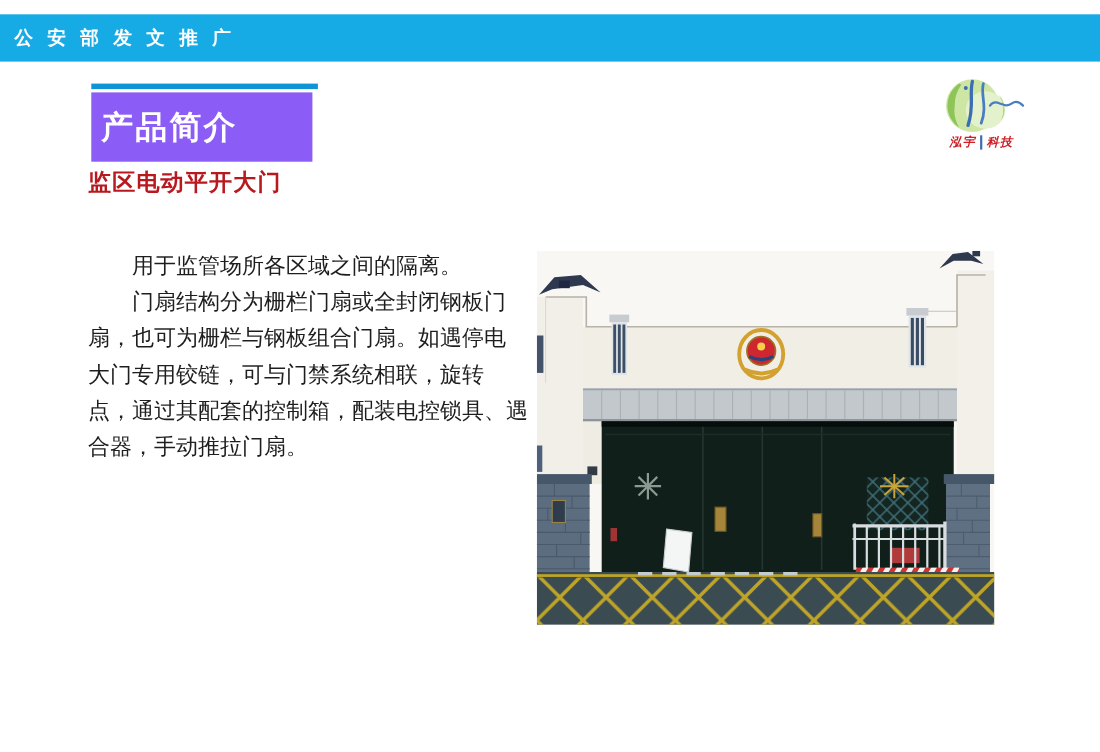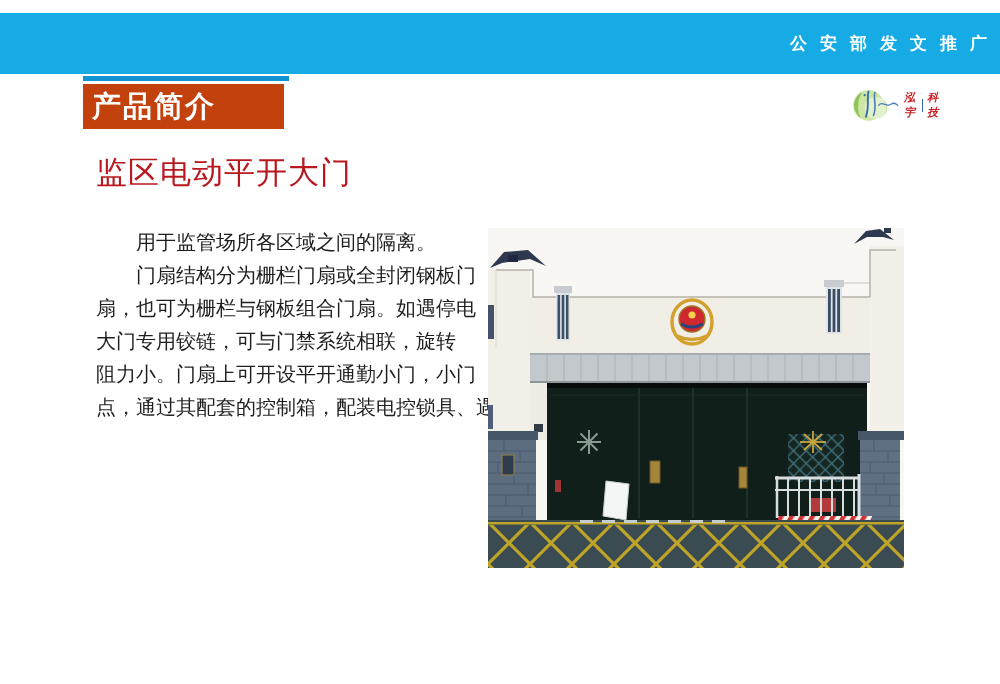--- a/index.html
+++ b/index.html
@@ -9,60 +9,60 @@
     width: 1000px;
     height: 684px;
     background: #ffffff;
     overflow: hidden;
     font-family: "Liberation Sans", sans-serif;
   }
   
   .top-banner {
     position: absolute;
     left: 0; top: 13px;
-    width: 1000px; height: 61px;
+    width: 1000px; height: 43px;
     background: #17abe5;
-    display: flex; align-items: center; justify-content: flex-end;
+    display: flex; align-items: center; justify-content: flex-start;
   }
   .top-banner .banner-text {
     color: #ffffff;
     font-family: "Liberation Serif", "DejaVu Serif", serif;
     font-weight: bold;
     font-size: 17px;
     letter-spacing: 13px;
     text-indent: 13px;
   }
   
   .title-accent {
     position: absolute;
     left: 83px; top: 76px;
     width: 206px; height: 5px;
     background: #1094d6;
   }
   .title-box {
     position: absolute;
     left: 83px; top: 84px;
-    width: 201px; height: 45px;
-    background: #c2410c;
+    width: 201px; height: 63px;
+    background: #8b5cf6;
     display: flex; align-items: center;
     padding-left: 9px;
   }
   .title-box .title-label {
     color: #ffffff;
     font-weight: bold;
     font-size: 29px;
     letter-spacing: 2px;
     font-family: "Liberation Sans", sans-serif;
   }
   
   .logo {
     position: absolute;
     left: 843px; top: 70px;
     width: 98px; height: 72px;
-    display: flex; flex-direction: row; align-items: center;
+    display: flex; flex-direction: column; align-items: center;
   }
   .logo-text-row {
     display: flex; align-items: center;
     margin-top: -2px;
   }
   .logo-name {
     color: #cc2128;
     font-family: "Liberation Serif", "DejaVu Serif", serif;
     font-style: italic;
     font-weight: bold;
@@ -70,36 +70,35 @@
     letter-spacing: 1px;
   }
   .logo-divider {
     width: 2px; height: 13px;
     background: #3a6db3;
     margin: 0 4px;
   }
   
   .section-heading {
     position: absolute;
-    left: 96px; top: 152px;
+    left: 80px; top: 152px;
     font-family: "Liberation Serif", "DejaVu Serif", serif;
-    font-weight: normal;
-    font-size: 31px;
+    font-weight: bold;
+    font-size: 21px;
     color: #b8191f;
     letter-spacing: 1px;
   }
   
   .body-text {
     position: absolute;
     left: 80px; top: 226px;
     width: 400px;
     font-family: "Liberation Serif", "DejaVu Serif", serif;
     font-size: 20px;
     color: #1e1e1e;
-    margin-left: 16px;
   }
   .body-line {
     height: 33px;
     line-height: 33px;
     white-space: nowrap;
   }
   
   .photo-wrap {
     position: absolute;
     left: 488px; top: 228px;
@@ -138,22 +137,22 @@
     </div>
   </div>
 
   <div class="section-heading">监区电动平开大门</div>
 
   <div class="body-text">
     <div class="body-line">　　用于监管场所各区域之间的隔离。</div>
     <div class="body-line">　　门扇结构分为栅栏门扇或全封闭钢板门</div>
     <div class="body-line">扇，也可为栅栏与钢板组合门扇。如遇停电</div>
     <div class="body-line">大门专用铰链，可与门禁系统相联，旋转</div>
-    <div class="body-line">阻力小。门扇上可开设平开通勤小门，小门</div>
     <div class="body-line">点，通过其配套的控制箱，配装电控锁具、遇</div>
+    <div class="body-line">合器，手动推拉门扇。</div>
   </div>
 
   <div class="photo-wrap">
     <svg width="416" height="340" viewBox="0 0 416 340">
       <defs>
         <pattern id="pavegrid" width="42" height="42" patternUnits="userSpaceOnUse">
           <path d="M-2,44 L44,-2 M-2,-2 L44,44" stroke="#d7b82a" stroke-width="3.2" fill="none"></path>
         </pattern>
         <pattern id="lattice" width="9" height="9" patternUnits="userSpaceOnUse" patternTransform="rotate(45)">
           <path d="M0,4.5 H9 M4.5,0 V9" stroke="#3f6f7c" stroke-width="1.3" fill="none"></path>

